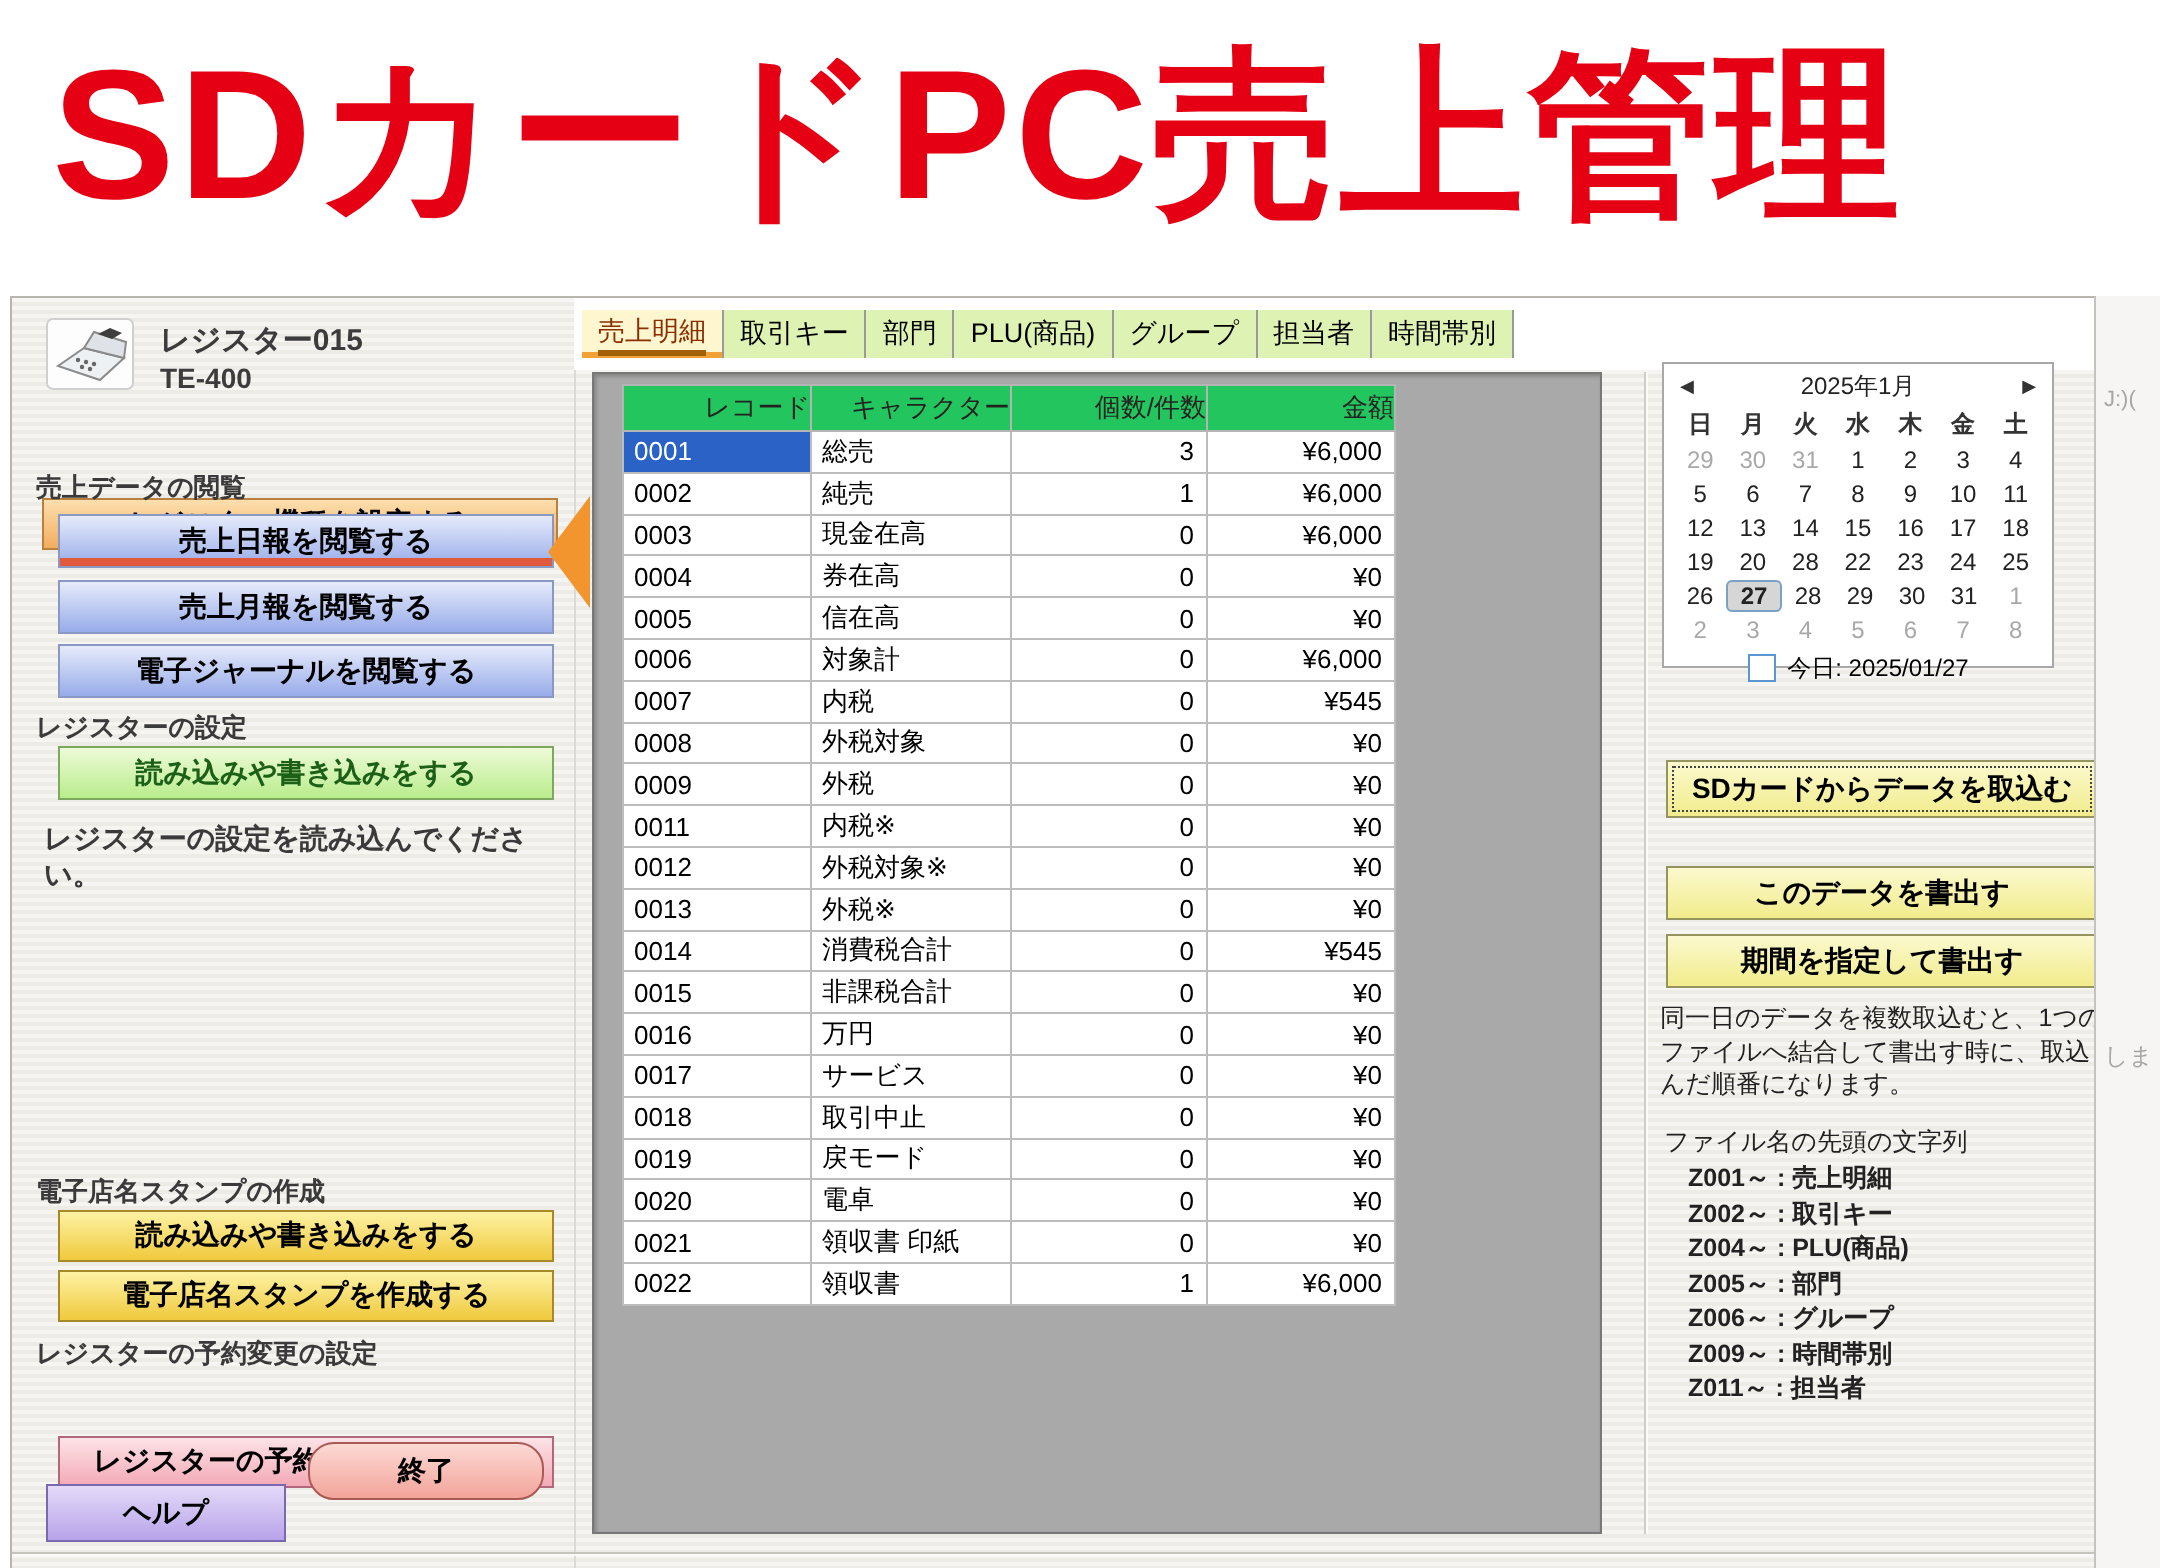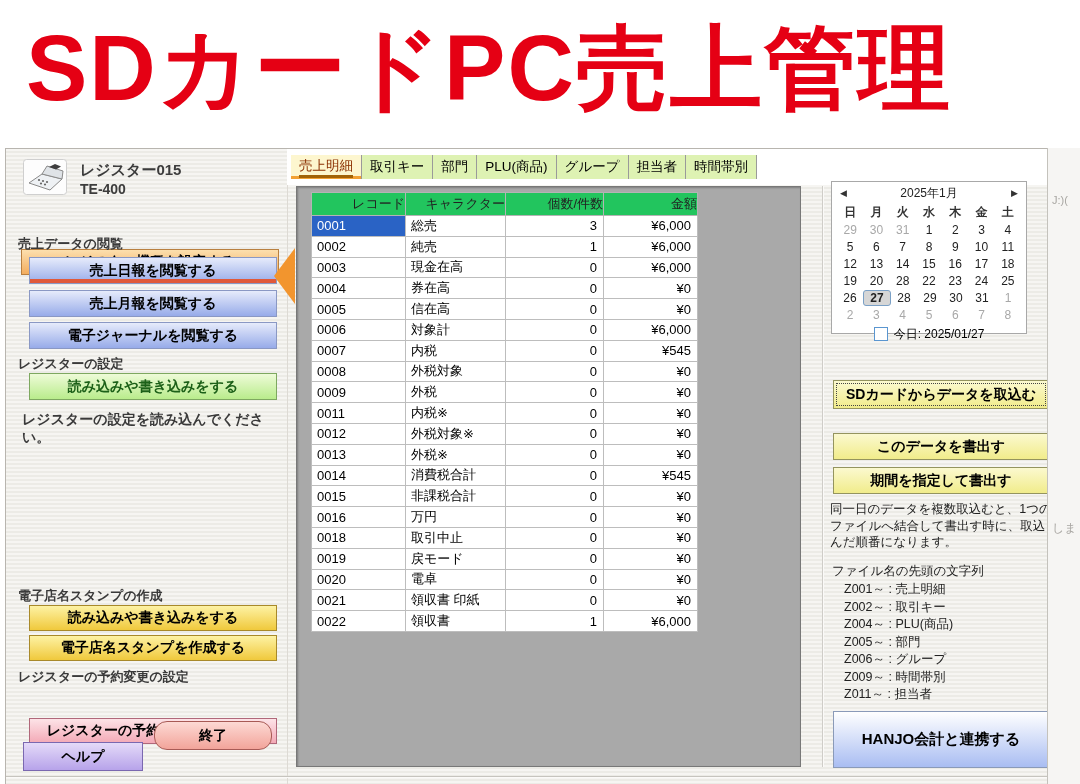--- a/index.html
+++ b/index.html
@@ -81,21 +81,21 @@
   .cal-row.wd .cell{font-weight:bold;color:#333;}
   .cell.muted{color:#a8a8a8;}
   .cell.selday{background:#d6d6d6;border:1px solid #7aa0c6;border-radius:3px;font-weight:bold;}
   .cal-foot{display:flex;align-items:center;justify-content:center;gap:6px;height:20px;margin-top:1px;}
   .today-box{width:12px;height:12px;border:1px solid #5a96d0;background:#fff;display:inline-block;}
 
   
   .r-note{position:absolute;left:824px;top:352px;width:224px;font-size:12.5px;line-height:1.32;color:#222;}
   .files-head{position:absolute;left:826px;top:414px;font-size:12.5px;color:#222;}
   .files{position:absolute;left:838px;top:432px;font-size:12.5px;color:#222;}
-  .files div{line-height:17.5px;white-space:nowrap;}
+  .files div{line-height:17.5px;white-space:nowrap;font-weight:bold;}
 </style>
 </head>
 <body>
 
 <div id="stage">
 
   <div class="page-title">SDカードPC売上管理</div>
 
   <div class="win">
 
@@ -266,20 +266,26 @@
               <td class="num">0</td>
               <td class="num">¥0</td>
             </tr>
             <tr>
               <td>0016</td>
               <td>万円</td>
               <td class="num">0</td>
               <td class="num">¥0</td>
             </tr>
             <tr>
+              <td>0017</td>
+              <td>サービス</td>
+              <td class="num">0</td>
+              <td class="num">¥0</td>
+            </tr>
+            <tr>
               <td>0018</td>
               <td>取引中止</td>
               <td class="num">0</td>
               <td class="num">¥0</td>
             </tr>
             <tr>
               <td>0019</td>
               <td>戻モード</td>
               <td class="num">0</td>
               <td class="num">¥0</td>
@@ -396,21 +402,20 @@
     <div class="files" id="file-list">
         <div>Z001～ : 売上明細</div>
         <div>Z002～ : 取引キー</div>
         <div>Z004～ : PLU(商品)</div>
         <div>Z005～ : 部門</div>
         <div>Z006～ : グループ</div>
         <div>Z009～ : 時間帯別</div>
         <div>Z011～ : 担当者</div>
       </div>
 
-    <div class="btn skyblue" style="left:827px;top:562px;width:216px;height:57px;font-size:15px;">HANJO会計と連携する</div>
   </div>
 
   <div class="behind-strip">
     <span class="frag" style="left:4px;top:46px;">J:)(</span>
     <span class="frag" style="left:4px;top:372px;font-size:12px;">しま</span>
   </div>
 
 </div>
 
 </body></html>

